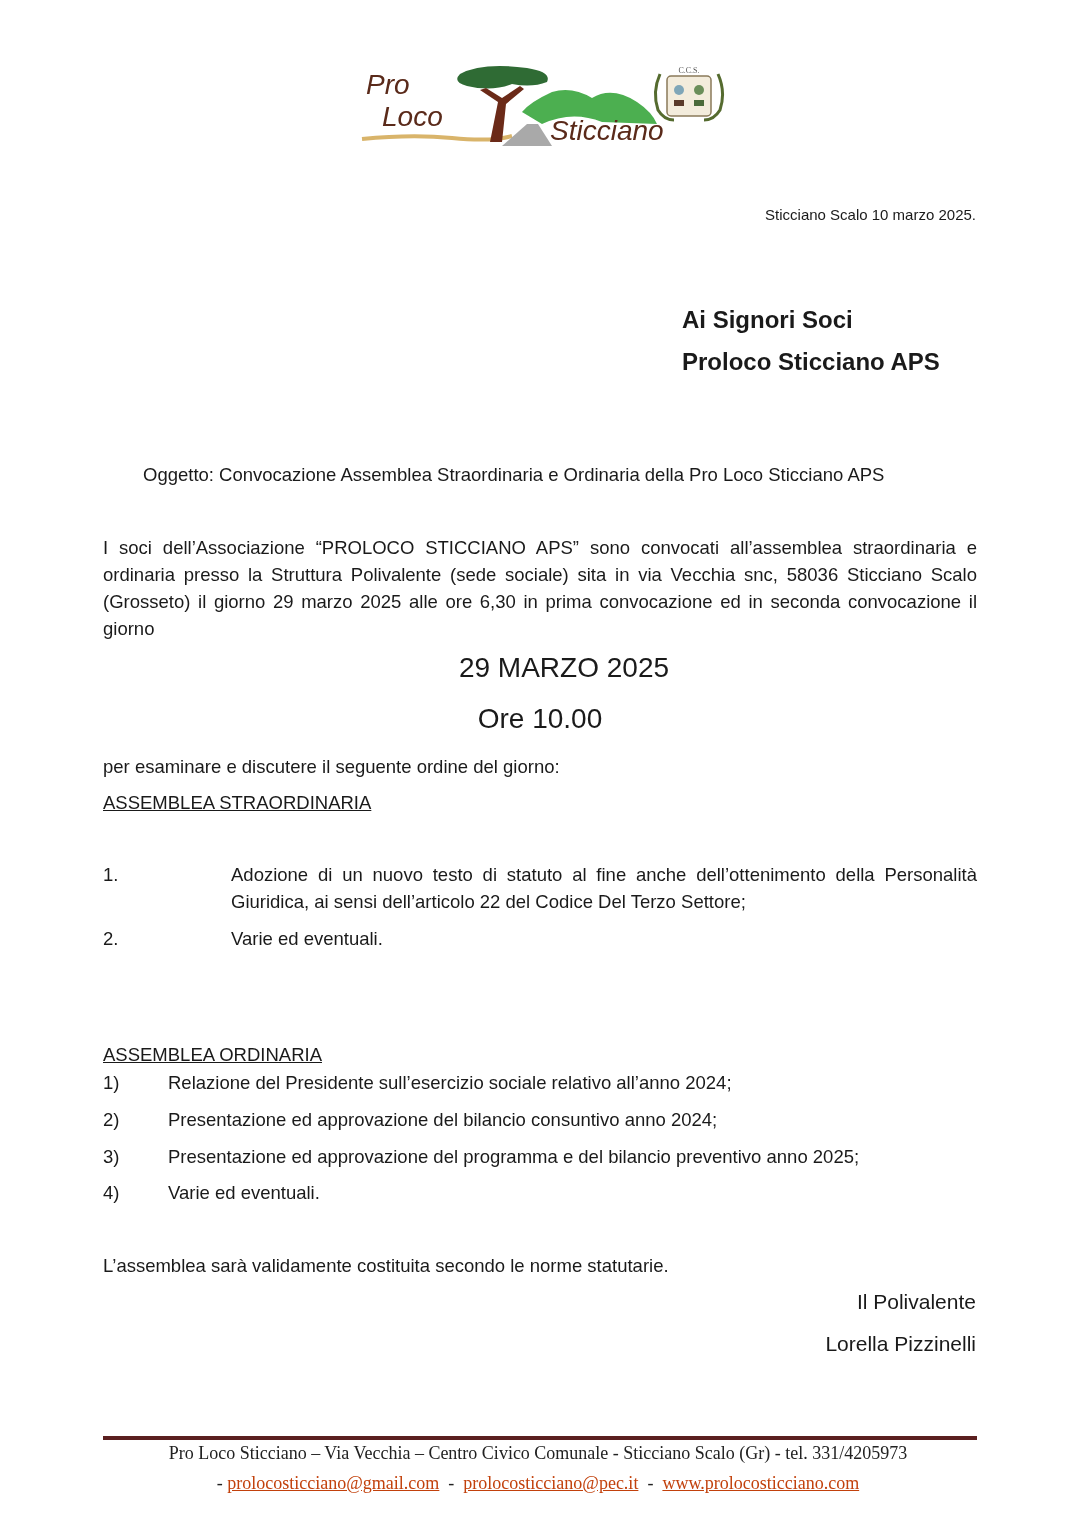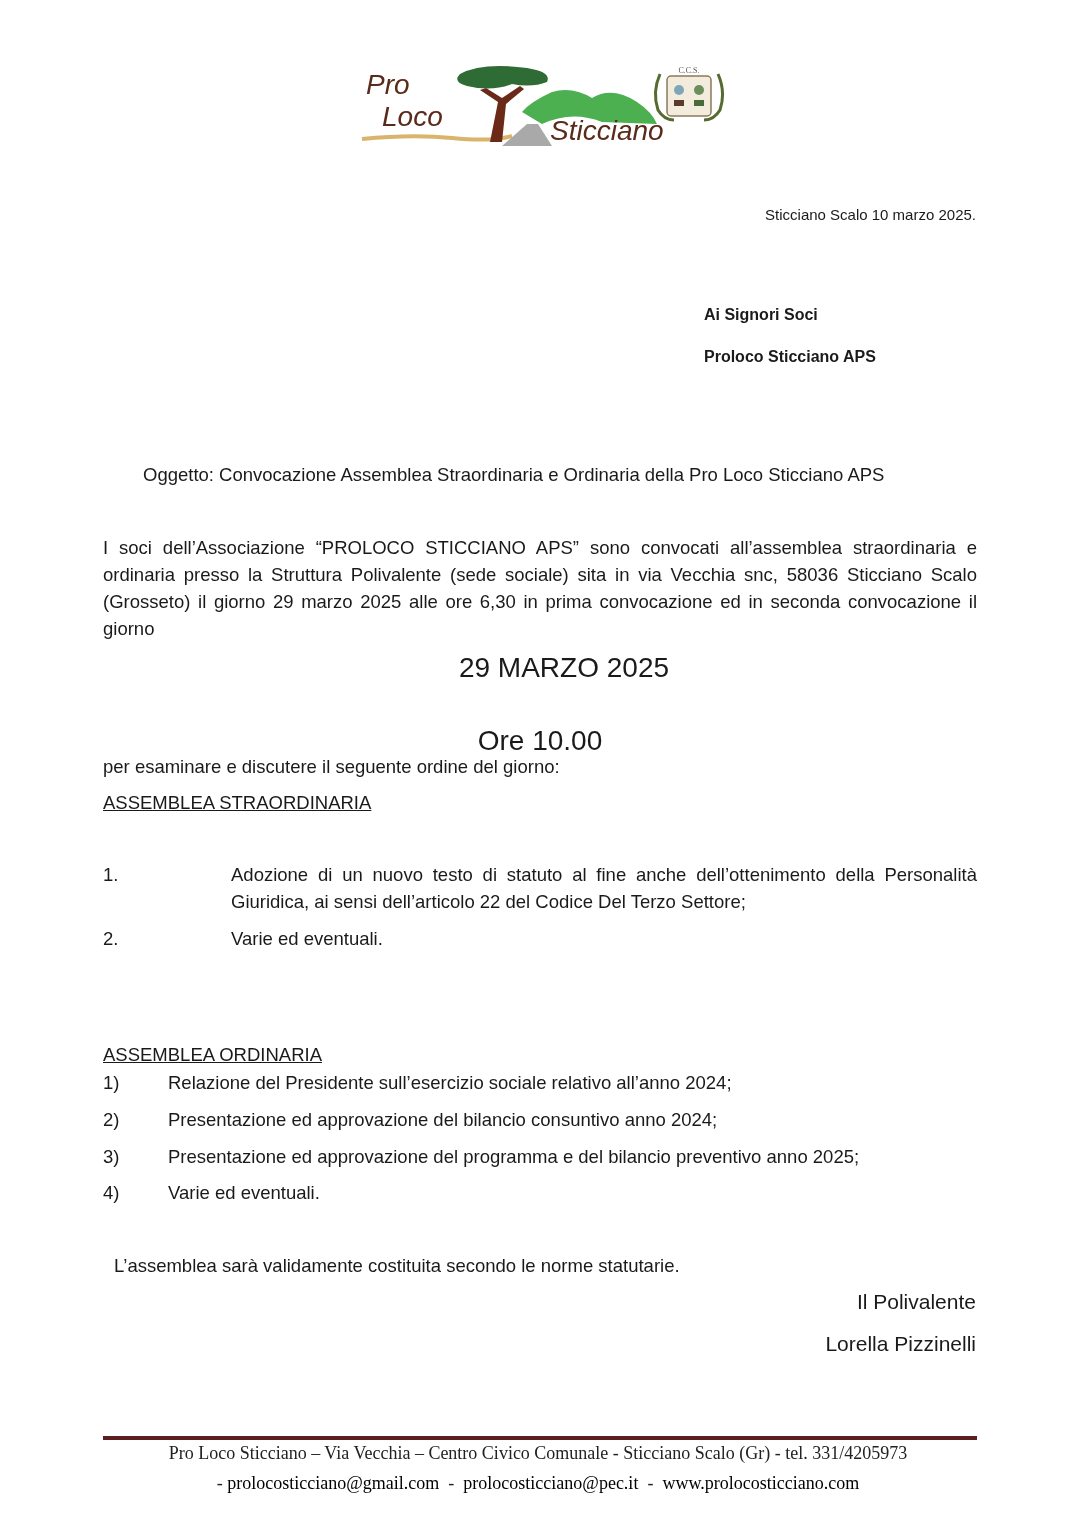--- a/index.html
+++ b/index.html
@@ -7,42 +7,42 @@
          font-family: "Liberation Sans", sans-serif; color: #1a1a1a; }
   .page { position: absolute; left: 0; top: 0; width: 1080px; height: 1528px; }
   .abs { position: absolute; }
   .txt { font-size: 18.5px; line-height: 27px; }
 
   
   .logo { left: 352px; top: 62px; width: 374px; height: 86px; }
   .logo svg { width: 100%; height: 100%; display: block; }
 
   .date { right: 104px; top: 190px; font-size: 15px; margin-top: 16px; }
-  .addressee { left: 682px; font-size: 16px; font-weight: bold; margin-left: 22px; }
+  .addressee { left: 682px; font-size: 24px; font-weight: bold; }
 
   .subject { left: 103px; top: 461px; margin-left: 40px; }
   .body-para { left: 103px; top: 534px; width: 874px; text-align: justify; text-align-last: left; }
 
   .big { left: 0; width: 1080px; text-align: center; font-size: 28px; }
 
   .intro { left: 103px; top: 753px; }
   .section-head { left: 103px; text-decoration: underline; }
 
   .num-row { left: 103px; width: 874px; display: flex; }
   .num-row .num { width: 128px; flex: none; }
   .num-row .num2 { width: 65px; flex: none; }
   .num-row .itm { flex: 1; text-align: justify; text-align-last: left; }
 
-  .closing { left: 103px; top: 1252px; margin-left: 11px; }
+  .closing { left: 103px; top: 1252px; }
   .sign { right: 104px; text-align: right; font-size: 21px; }
 
   .footer-rule { left: 103px; top: 1436px; width: 874px; height: 4px; background: #5b1f1f; }
   .footer { left: 0; width: 1076px; text-align: center; font-family: "Liberation Serif", serif;
             font-size: 18px; color: #222; }
-  .footer a { color: #000000; }
+  .footer a { color: #c2410c; text-decoration: underline; }
 </style>
 </head>
 <body>
 
 <div class="page">
 
   <div class="abs logo">
     <svg viewBox="0 0 374 86">
       <rect x="0" y="0" width="374" height="86" fill="#ffffff"></rect>
 
@@ -75,21 +75,21 @@
   <div class="abs date">Sticciano Scalo 10 marzo 2025.</div>
 
   <div class="abs addressee" style="top:306px;">Ai Signori Soci</div>
   <div class="abs addressee" style="top:348px;">Proloco Sticciano APS</div>
 
   <div class="abs txt subject">Oggetto: Convocazione Assemblea Straordinaria e Ordinaria della Pro Loco Sticciano APS</div>
 
   <div class="abs txt body-para">I soci dell’Associazione  “PROLOCO STICCIANO APS” sono convocati all’assemblea straordinaria e ordinaria presso la Struttura Polivalente (sede sociale) sita in via Vecchia snc, 58036 Sticciano Scalo (Grosseto) il giorno 29 marzo 2025 alle ore 6,30   in prima convocazione ed in seconda convocazione il giorno</div>
 
   <div class="abs big" style="top:652px;padding-left:24px;">29 MARZO 2025</div>
-  <div class="abs big" style="top:703px;margin-top:22px;">Ore 10.00</div>
+  <div class="abs big" style="top:703px;">Ore 10.00</div>
 
   <div class="abs txt section-head" style="top:789px;">ASSEMBLEA STRAORDINARIA</div>
 
   <div class="abs txt intro">per esaminare e discutere il seguente ordine del giorno:</div>
 
   <div class="abs txt num-row" style="top:861px;">
     <span class="num">1.</span>
     <span class="itm">Adozione di un nuovo testo di statuto al fine anche dell’ottenimento della Personalità Giuridica, ai sensi dell’articolo 22 del Codice Del Terzo Settore;</span>
   </div>
   <div class="abs txt num-row" style="top:925px;">

